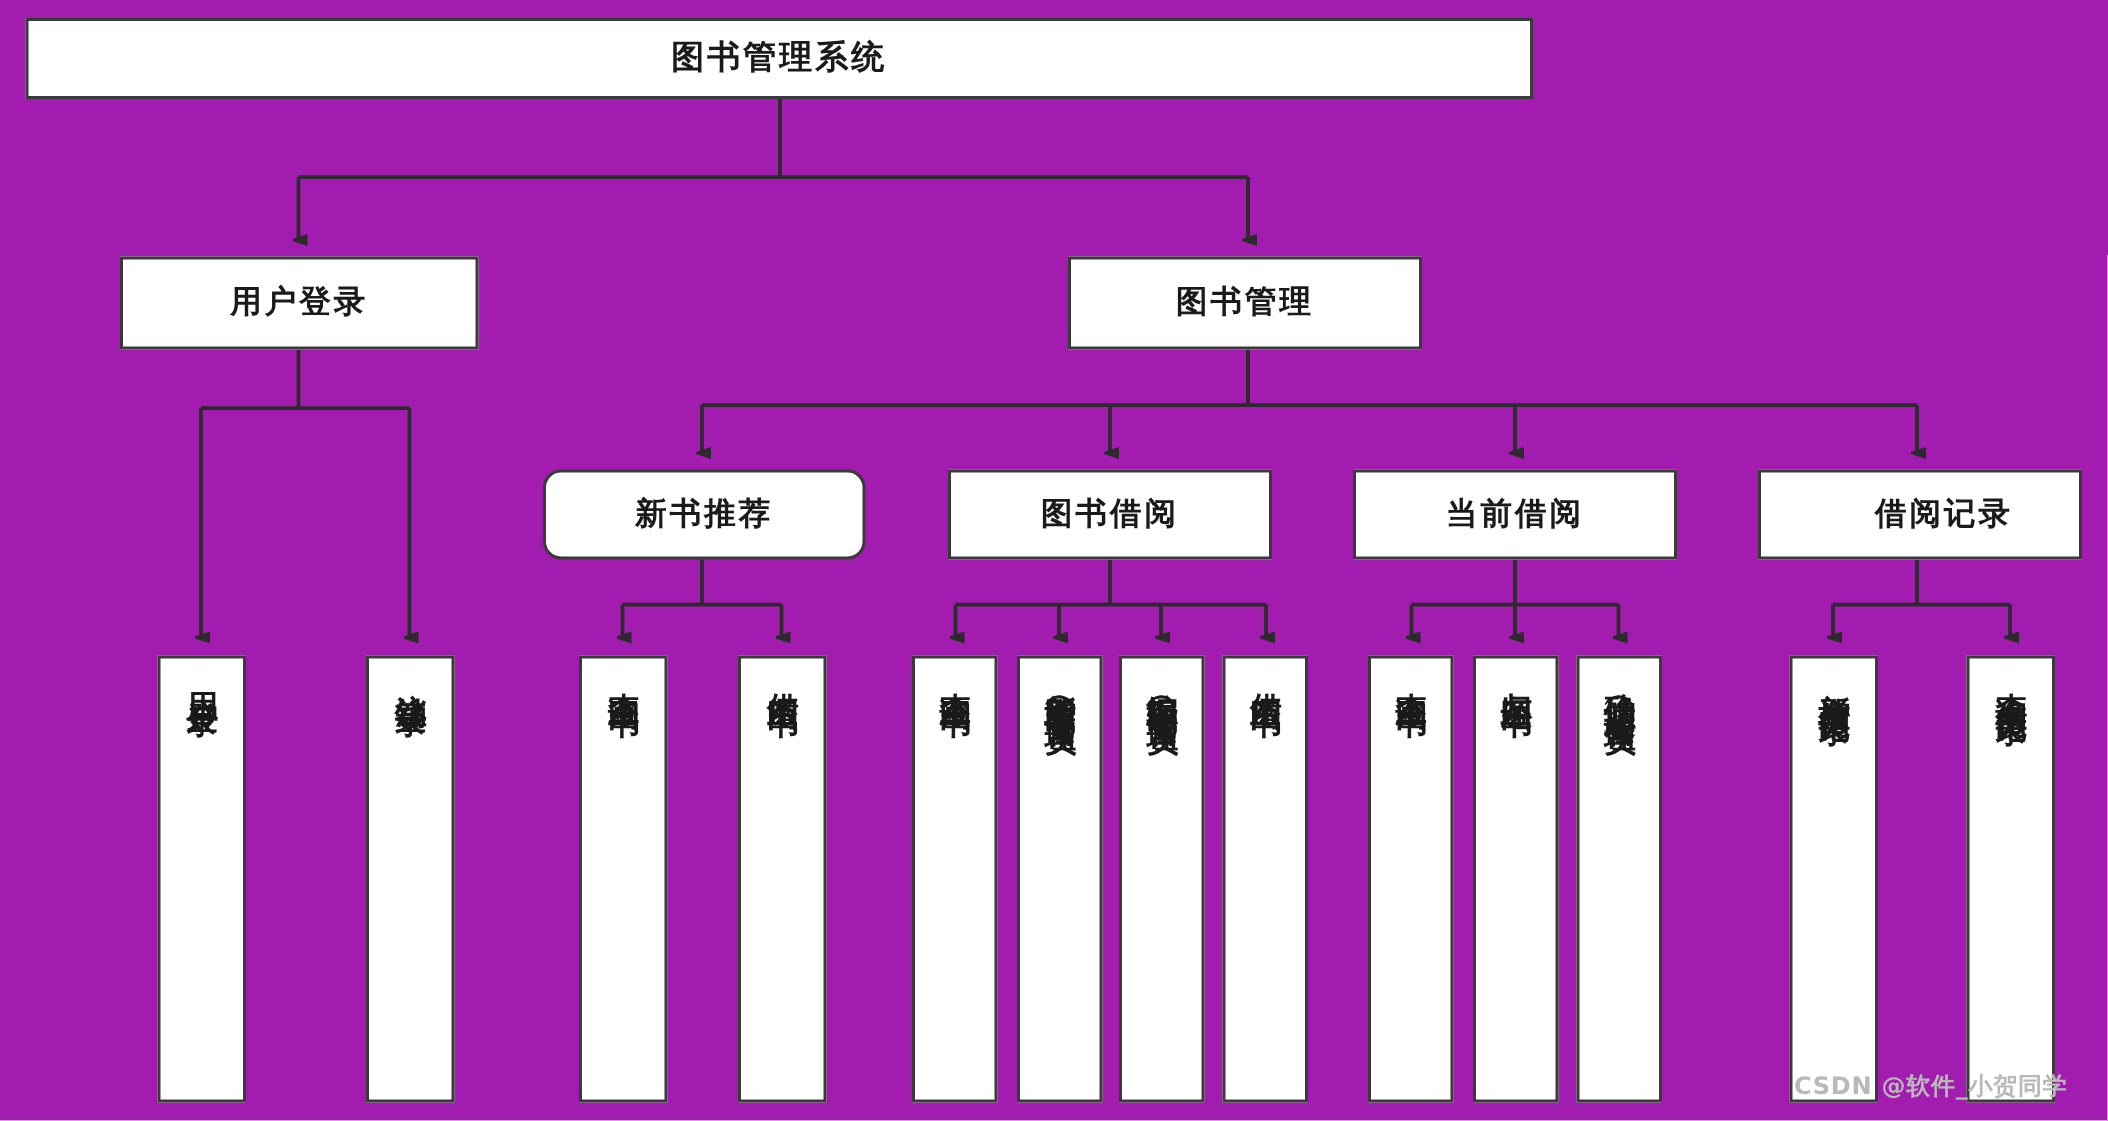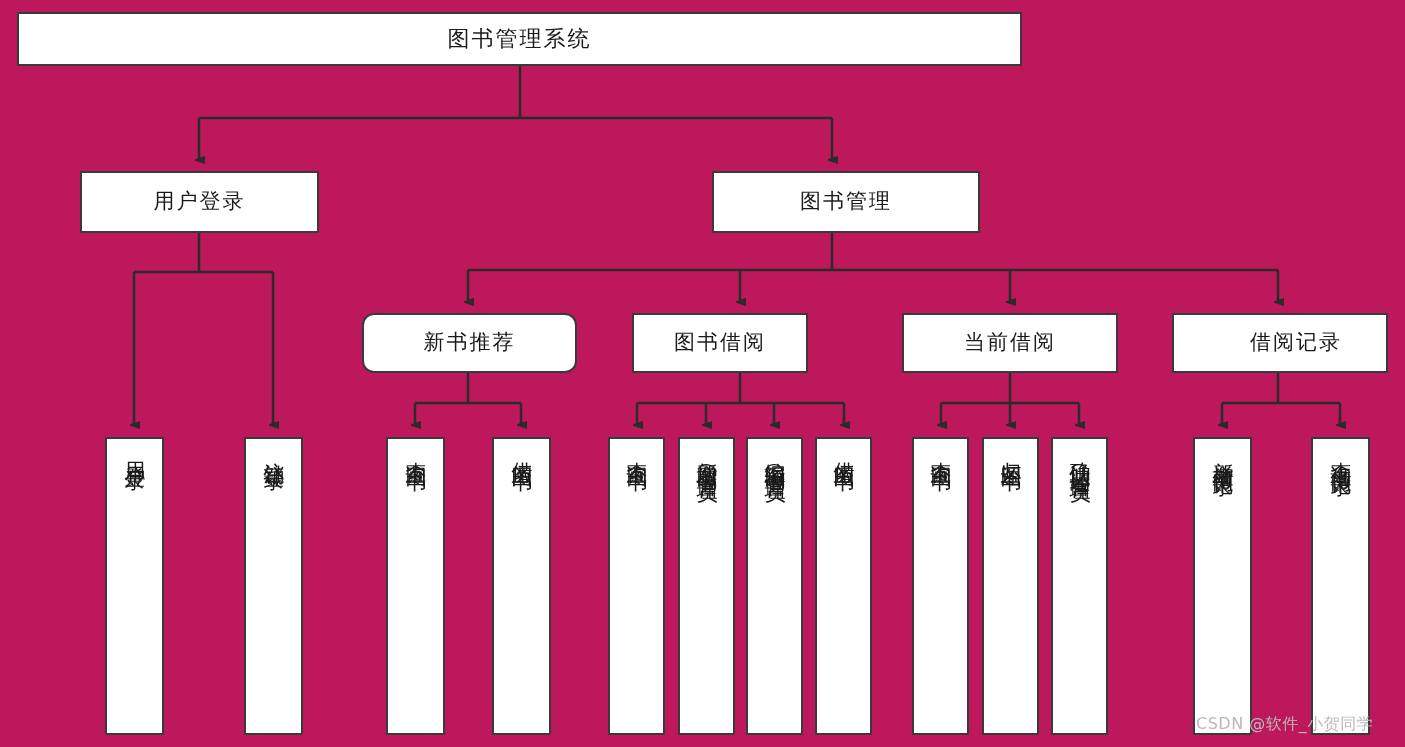--- a/index.html
+++ b/index.html
@@ -9,22 +9,23 @@
     background: #ffffff;
   }
   body {
     font-family: "DejaVu Sans", "Liberation Sans", sans-serif;
     color: #000000;
   }
   #diagram-root {
     position: relative;
     width: 1405px;
     height: 747px;
-    background: #be185d;
+    background: #a21caf;
     overflow: hidden;
+    font-weight: bold;
   }
   #diagram-svg {
     position: absolute;
     left: 0;
     top: 0;
     width: 1405px;
     height: 747px;
   }
   .node {
     position: absolute;
@@ -131,29 +132,29 @@
   </svg>
 
   <div class="node horiz" id="node-root" style="left:17px; top:12px; width:1005px; height:54px;">
     <span class="node-label">图书管理系统</span>
   </div>
 
   <div class="node horiz" style="left:80px; top:171px; width:239px; height:62px;">
     <span class="node-label">用户登录</span>
   </div>
 
-  <div class="node horiz" style="left:712px; top:171px; width:268px; height:62px;">
+  <div class="node horiz" style="left:712px; top:171px; width:236px; height:62px;">
     <span class="node-label">图书管理</span>
   </div>
 
   <div class="node horiz" style="left:362px; top:313px; width:215px; height:60px;border-radius:12px;">
     <span class="node-label">新书推荐</span>
   </div>
 
-  <div class="node horiz" style="left:632px; top:313px; width:176px; height:60px;">
+  <div class="node horiz" style="left:632px; top:313px; width:216px; height:60px;">
     <span class="node-label">图书借阅</span>
   </div>
 
   <div class="node horiz" style="left:902px; top:313px; width:216px; height:60px;">
     <span class="node-label">当前借阅</span>
   </div>
 
   <div class="node horiz" style="left:1172px; top:313px; width:216px; height:60px;padding-left:32px;">
     <span class="node-label">借阅记录</span>
   </div>

